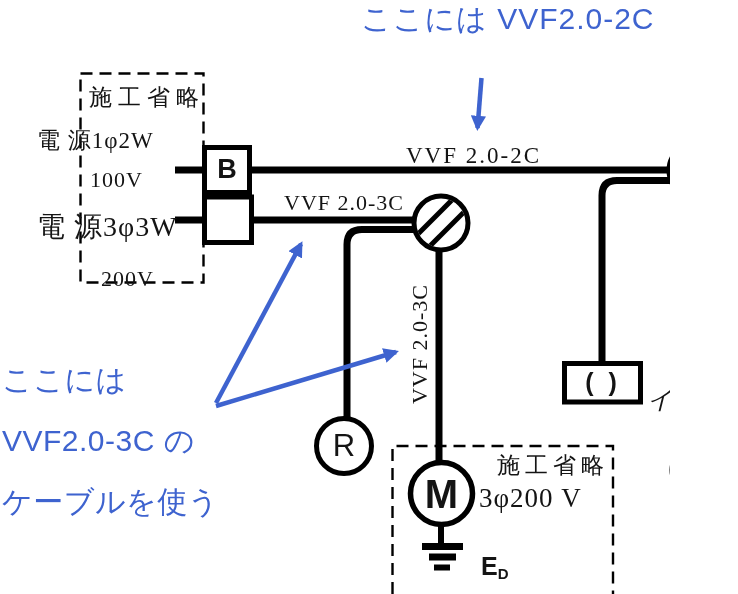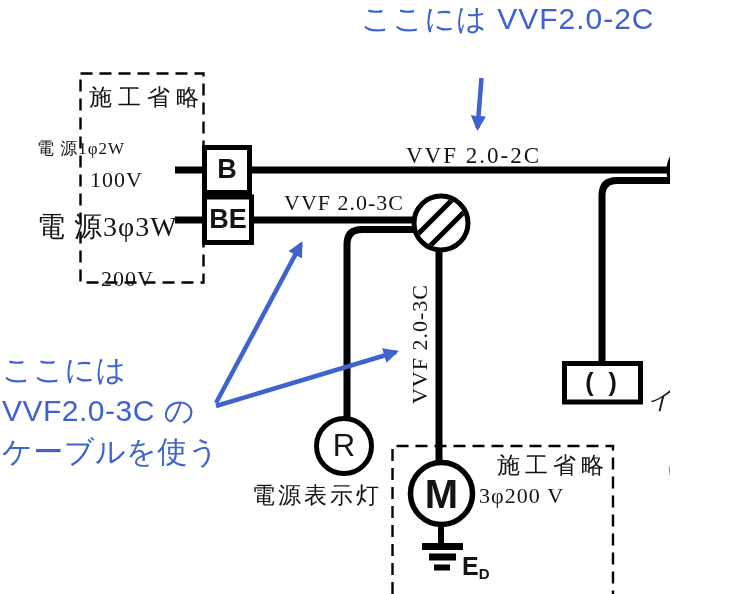--- a/index.html
+++ b/index.html
@@ -8,39 +8,39 @@
     font-family:"Liberation Serif","DejaVu Serif",serif;
   }
   .canvas svg{position:absolute;left:0;top:0;}
   .lbl{position:absolute;white-space:nowrap;color:#141414;line-height:1.1;}
   .serif{font-family:"Liberation Serif","DejaVu Serif",serif;}
   .sans{font-family:"Liberation Sans","DejaVu Sans",sans-serif;}
   .blue{color:#3e63cf;font-family:"Liberation Sans","DejaVu Sans",sans-serif;}
   .center{display:flex;align-items:center;justify-content:center;text-align:center;}
   .ann-top1{left:361px;top:2px;font-size:30px;letter-spacing:1px;}
   .ann-top2{left:370px;top:37px;font-size:30px;letter-spacing:1px;}
-  .ann-bot{left:2px;top:349px;font-size:30px;letter-spacing:0.5px;line-height:41px;white-space:pre-line;}
+  .ann-bot{left:2px;top:349px;font-size:30px;letter-spacing:0.5px;line-height:61px;white-space:pre-line;}
   .panel-title-top{left:89px;top:85px;font-size:23px;letter-spacing:6px;}
-  .src1a{left:37px;top:140px;font-size:17px;letter-spacing:1px;}
+  .src1a{left:37px;top:128px;font-size:23px;letter-spacing:1px;}
   .src1b{left:90px;top:168px;font-size:22px;letter-spacing:1px;}
   .src2a{left:37px;top:212px;font-size:28px;letter-spacing:1px;}
   .src2b{left:101px;top:223px;font-size:22px;letter-spacing:1px;margin-top:44px;}
   .b-lbl{left:204px;top:147px;width:46px;height:45px;font-size:27px;font-weight:600;}
   .be-lbl{left:204px;top:197px;width:48px;height:45px;font-size:27px;font-weight:600;}
   .cable-top{left:406px;top:143px;font-size:23px;letter-spacing:2px;}
   .cable-left{left:284px;top:191px;font-size:22px;letter-spacing:1px;}
   .cable-vert{left:358px;top:329px;width:130px;height:30px;font-size:22px;letter-spacing:1px;
               text-align:center;transform:rotate(-90deg);transform-origin:center;}
   .r-lbl{left:317px;top:419px;width:54px;height:54px;font-size:31px;font-weight:500;}
   .pilot-caption{left:252px;top:483px;font-size:23px;letter-spacing:3px;}
   .panel-title-bot{left:497px;top:453px;font-size:23px;letter-spacing:5px;}
-  .motor-spec{left:479px;top:484px;font-size:22px;letter-spacing:1px;}
+  .motor-spec{left:479px;top:484px;font-size:27px;letter-spacing:1px;}
   .m-lbl{left:410px;top:462px;width:63px;height:63px;font-size:40px;font-weight:600;}
   .rosette-lbl{left:564px;top:362px;width:78px;height:41px;font-size:25px;font-weight:700;letter-spacing:4px;}
-  .ed-lbl{left:462px;top:553px;font-size:25px;font-weight:700;}
+  .ed-lbl{left:481px;top:553px;font-size:25px;font-weight:700;}
   .ed-sub{font-size:15px;font-weight:700;vertical-align:-4px;}
   .i1{left:647px;top:386px;font-size:25px;font-style:italic;}
   .i2{left:710px;top:417px;font-size:25px;font-style:italic;}
 </style>
 </head>
 <body>
 
 <div class="canvas">
 
   <svg width="738" height="594" viewBox="0 0 738 594">
@@ -124,28 +124,26 @@
   <div class="lbl blue ann-bot">ここには
 VVF2.0-3C の
 ケーブルを使う</div>
 
   <div class="lbl serif panel-title-top">施工省略</div>
   <div class="lbl serif src1a">電 源1φ2W</div>
   <div class="lbl serif src1b">100V</div>
   <div class="lbl serif src2a">電 源3φ3W</div>
   <div class="lbl serif src2b">200V</div>
   <div class="lbl sans center b-lbl">B</div>
-  <div class="lbl sans center be-lbl">BE</div>
 
   <div class="lbl serif cable-top">VVF 2.0-2C</div>
   <div class="lbl serif cable-left">VVF 2.0-3C</div>
   <div class="lbl serif cable-vert">VVF 2.0-3C</div>
 
   <div class="lbl sans center r-lbl">R</div>
-  <div class="lbl serif pilot-caption">電源表示灯</div>
   <div class="lbl serif panel-title-bot">施工省略</div>
   <div class="lbl serif motor-spec">3φ200 V</div>
   <div class="lbl sans center m-lbl">M</div>
   <div class="lbl sans center rosette-lbl">( )</div>
   <div class="lbl sans ed-lbl"><span>E</span><span class="ed-sub">D</span></div>
   <div class="lbl serif i1">イ</div>
   <div class="lbl serif i2">イ</div>
 
 </div>
 

